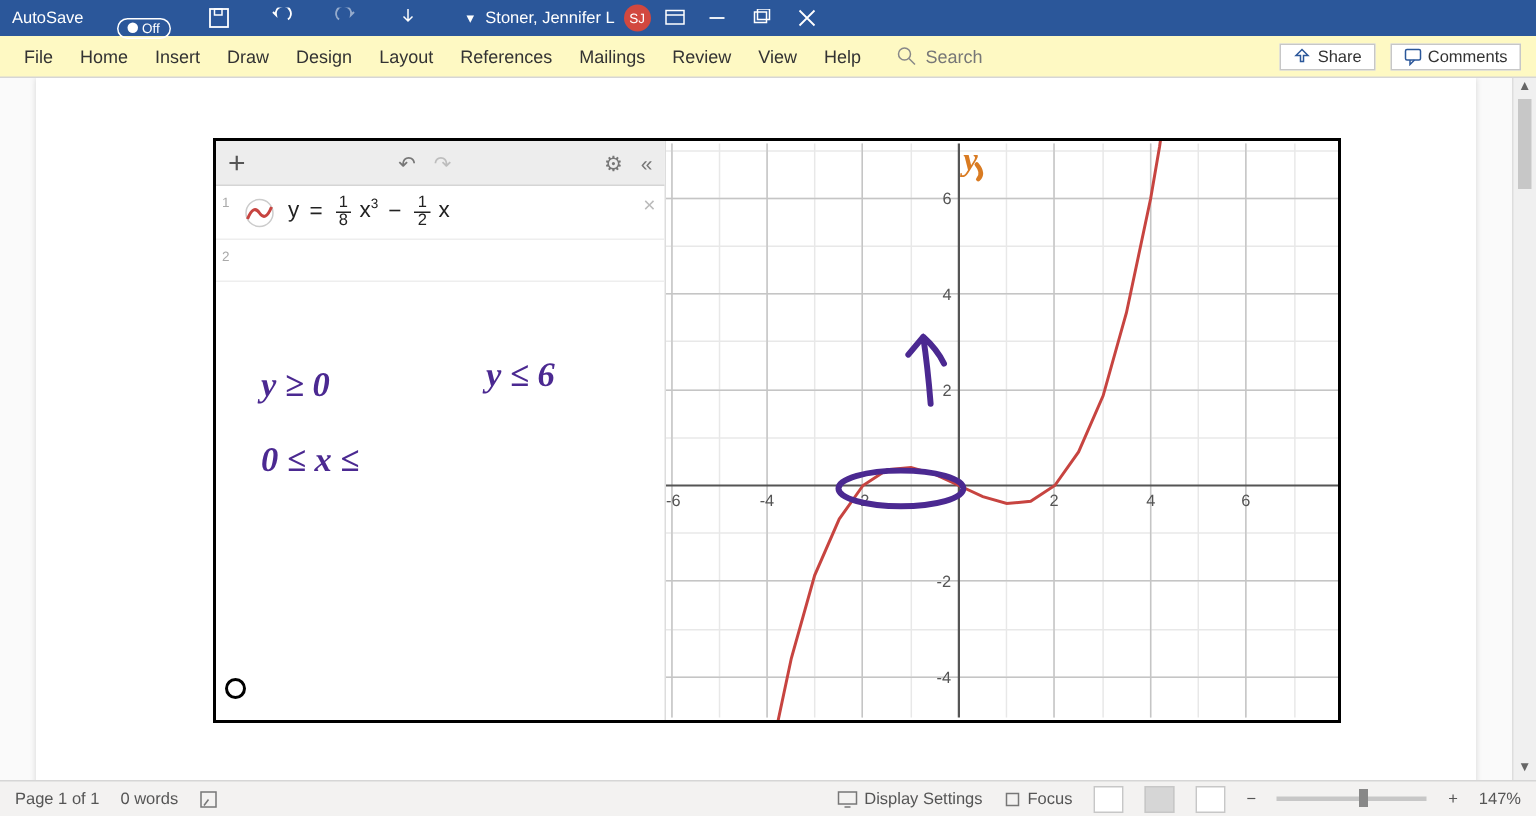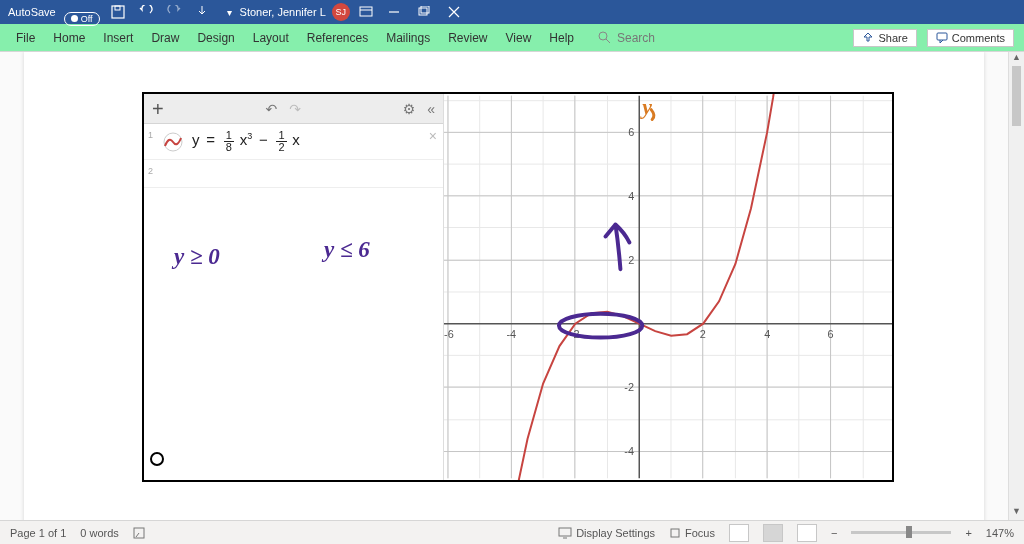--- a/index.html
+++ b/index.html
@@ -1,30 +1,30 @@
 <!DOCTYPE html>
 <html><head>
 <meta charset="utf-8">
 <style>
 * { margin: 0; padding: 0; box-sizing: border-box; font-family: "Segoe UI", Arial, sans-serif; }
 body { width: 1024px; height: 544px; background: #fff; overflow: hidden; position: relative; }
 
 
 .title-bar { height: 24px; background: #2b579a; display: flex; align-items: center; color: #fff; font-size: 11px; }
-.title-bar .left { display: flex; align-items: center; gap: 8px; padding-left: 8px; }
+.title-bar .left { display: flex; align-items: center; gap: 22px; padding-left: 8px; }
 .title-bar .center { flex: 1; text-align: center; }
 .title-bar .right { display: flex; align-items: center; gap: 6px; padding-right: 8px; }
 .autosave-toggle { border: 1px solid #fff; border-radius: 8px; padding: 0 6px; font-size: 9px; display: inline-flex; align-items: center; gap: 3px; height: 14px; line-height: 12px; margin-top: 13px; }
 .autosave-toggle .dot { width: 7px; height: 7px; border-radius: 50%; background: #fff; }
 .tb-icon { display: inline-flex; align-items: center; justify-content: center; width: 20px; height: 20px; cursor: pointer; }
 .avatar { width: 18px; height: 18px; border-radius: 50%; background: #d2483f; color: #fff; font-size: 9px; display: flex; align-items: center; justify-content: center; }
 .win-btn { width: 24px; height: 24px; display: flex; align-items: center; justify-content: center; cursor: pointer; }
 
 
-.ribbon { height: 28px; background: #86efac; border-bottom: 1px solid #d6d6d6; display: flex; align-items: center; font-size: 12px; color: #333; }
+.ribbon { height: 28px; background: #fef9c3; border-bottom: 1px solid #d6d6d6; display: flex; align-items: center; font-size: 12px; color: #333; }
 .ribbon .tabs { display: flex; gap: 18px; padding-left: 16px; }
 .ribbon .tab { cursor: pointer; }
 .ribbon .search-group { display: flex; align-items: center; gap: 6px; margin-left: 24px; color: #777; }
 .ribbon .right-actions { margin-left: auto; display: flex; gap: 10px; padding-right: 10px; }
 .share-btn, .comments-btn { border: 1px solid #c7c7c7; padding: 2px 8px; font-size: 11px; background: #fff; cursor: pointer; display: flex; align-items: center; gap: 4px; }
 
 
 .doc-area { position: absolute; top: 52px; bottom: 24px; left: 0; right: 0; background: #fafafa; overflow: hidden; }
 .vscroll { position: absolute; right: 0; top: 0; bottom: 0; width: 16px; background: #f0f0f0; border-left: 1px solid #ddd; }
 .vscroll .up, .vscroll .down { height: 14px; text-align: center; font-size: 9px; color: #666; cursor: pointer; }
@@ -209,20 +209,21 @@
             <span>x</span>
           </span>
           <span class="expr-close">×</span>
         </div>
         <div class="expr-row" style="height:28px">
           <span class="expr-num">2</span>
         </div>
 
         <div class="hand h-purple" style="position:absolute; left:30px; top:150px;">y ≥ 0</div>
         <div class="hand h-purple" style="position:absolute; left:180px; top:143px;">y ≤ 6</div>
+        <div class="hand h-purple" style="position:absolute; left:30px; top:200px;">0 ≤ x ≤</div>
 
         <svg style="position:absolute; left:4px; bottom:12px;" width="18" height="18">
             <circle cx="9" cy="9" r="6" fill="none" stroke="#000" stroke-width="2"></circle>
           </svg>
       </div>
 
       <div class="graph-panel">
         <svg class="graph-svg" viewBox="0 0 452 386">
 
           <g stroke="#e8e8e8" stroke-width="1">

